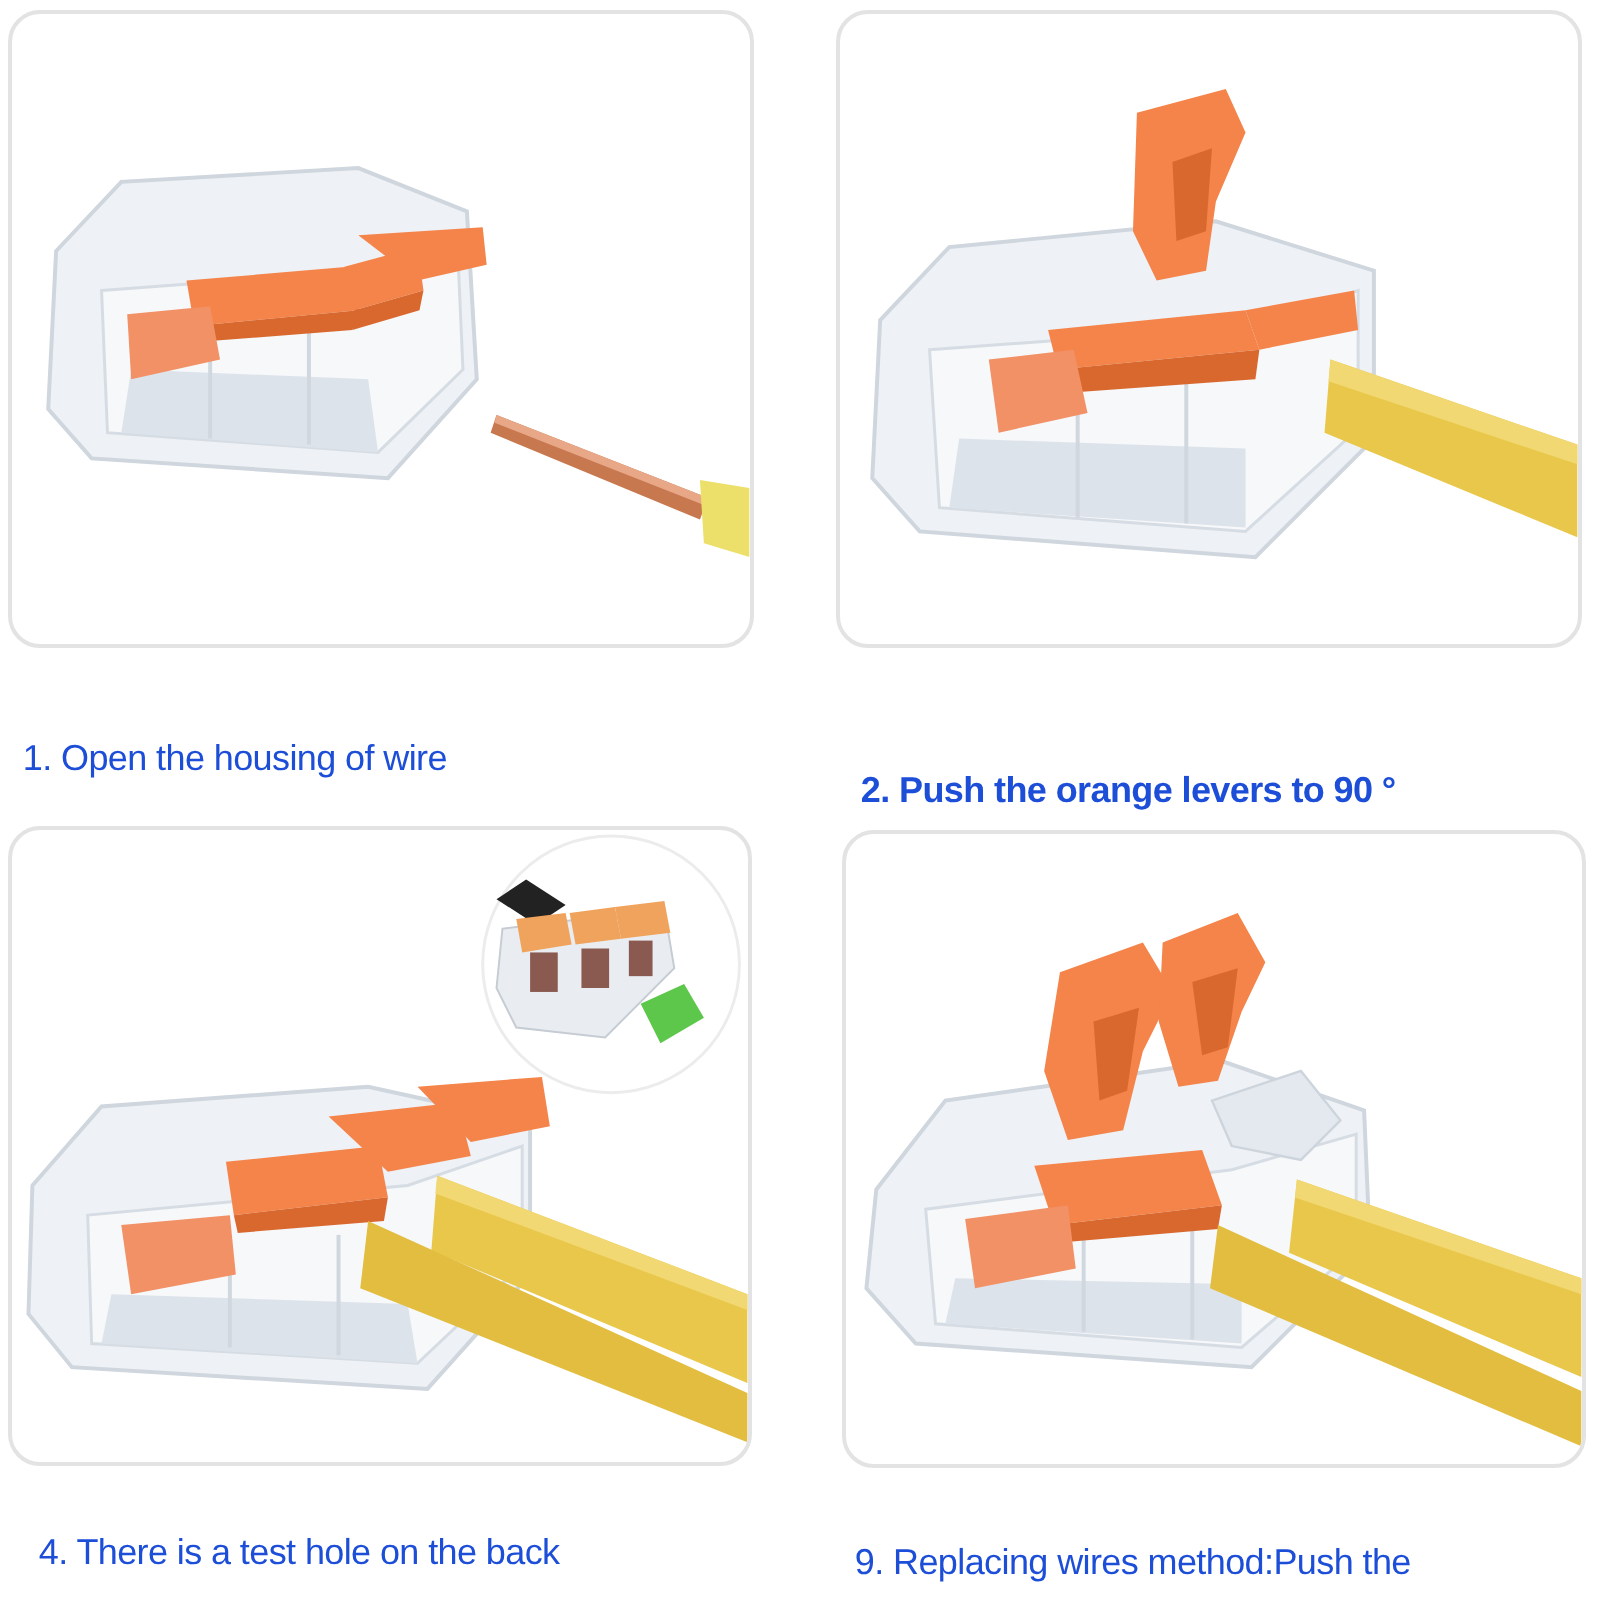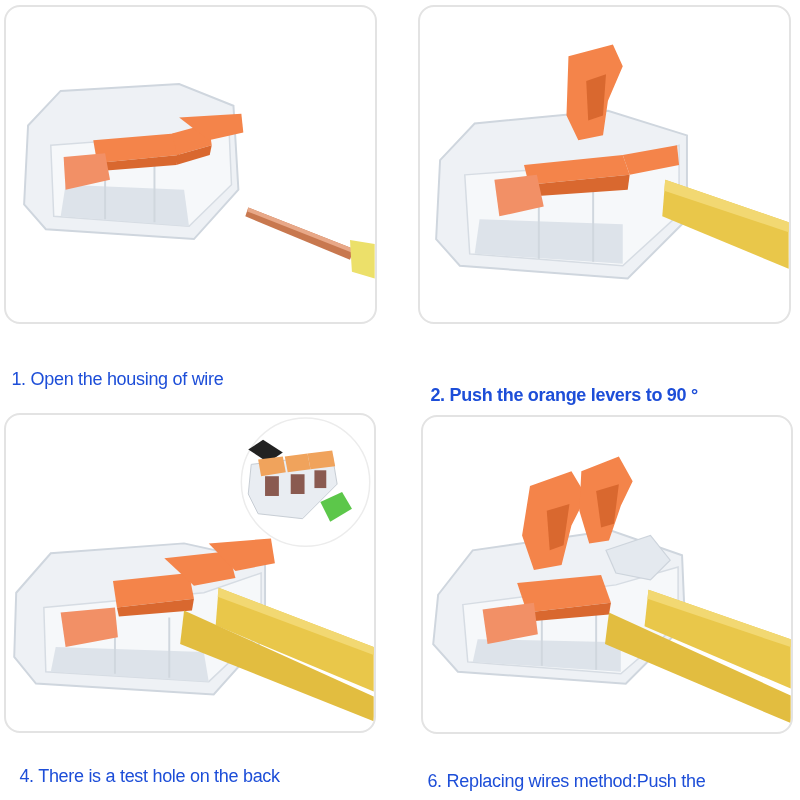--- a/index.html
+++ b/index.html
@@ -138,15 +138,15 @@
       <path d="M60 195 L112 188 L116 220 L65 230 Z" fill="#f29066"></path>
     </g>
     <g>
       <path d="M228 175 L372 225 L372 275 L224 212 Z" fill="#e9c74a"></path>
       <path d="M188 198 L372 282 L372 310 L184 230 Z" fill="#e2bd40"></path>
       <path d="M228 175 L372 225 L372 233 L227 184 Z" fill="#f2d872"></path>
     </g>
   </svg>
 </div>
 <div class="caption" style="left:418px; top:742px;">
-  <span>6. Replacing wires method:Push the</span>
+  <span>9. Replacing wires method:Push the</span>
   
 </div>
 
 </body></html>

